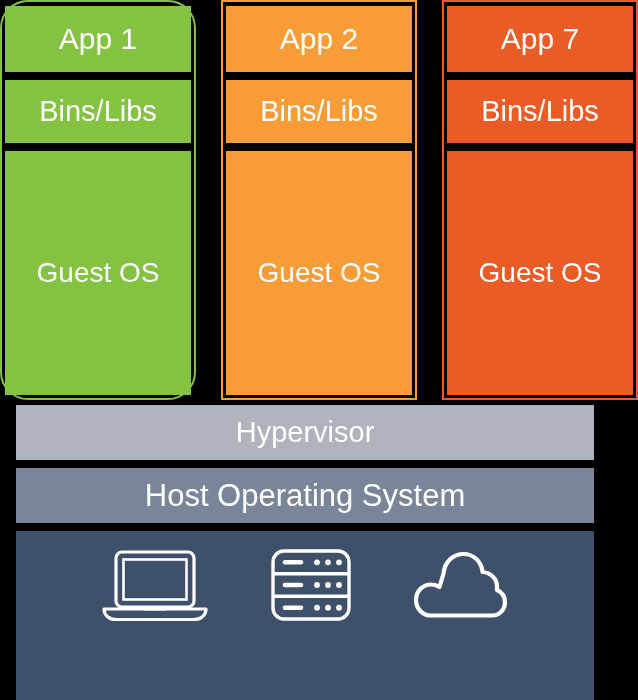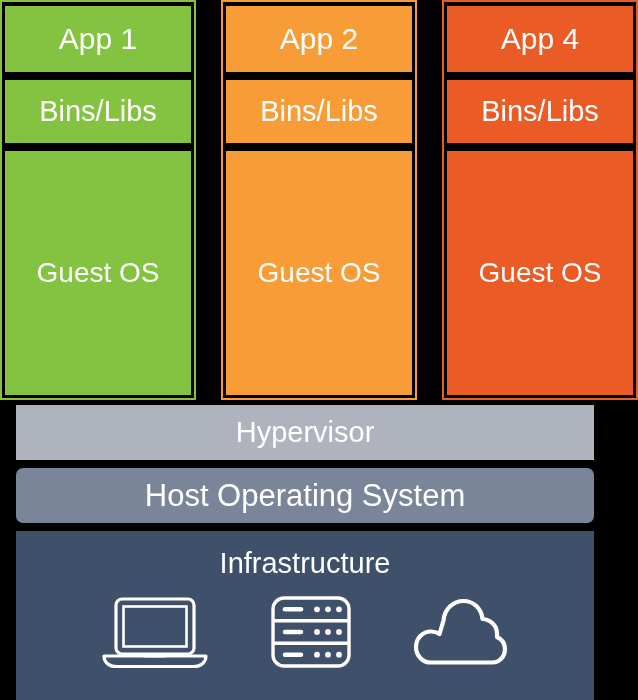--- a/index.html
+++ b/index.html
@@ -30,21 +30,21 @@
     width: 196px;
     height: 400px;
     box-sizing: border-box;
     border: 2px solid;
     background: #000000;
     padding: 4px 3px 3px 3px;
     display: flex;
     flex-direction: column;
     gap: 8px;
   }
-  .vm-col.col-green  { border-color: #84c341; }
+  .vm-col.col-green  { border-color: #84c341; border-radius: 28px; }
   .vm-col.col-orange { border-color: #f79c36; justify-content: space-between; }
   .vm-col.col-red    { border-color: #ea5b26; }
 
   .cell {
     display: flex;
     align-items: center;
     justify-content: center;
     color: #ffffff;
     text-align: center;
     line-height: 1;
@@ -71,21 +71,20 @@
     top: 405px;
     height: 55px;
     background: #aeb3bd;
     font-size: 29px;
   }
   #host-os-layer {
     top: 468px;
     height: 55px;
     background: #7b8599;
     font-size: 31px;
-    border-radius: 7px;
   }
   #infrastructure-layer {
     top: 531px;
     height: 169px;
     background: #3f506a;
     flex-direction: column;
     justify-content: flex-start;
   }
   #infrastructure-layer .infra-title {
     margin-top: 18px;
@@ -128,42 +127,41 @@
       <div class="cell cell-bins fill-orange">
         <span>Bins/Libs</span>
       </div>
       <div class="cell cell-guest fill-orange">
         <span>Guest OS</span>
       </div>
     </div>
 
     <div class="vm-col col-red">
       <div class="cell cell-app fill-red">
-        <span>App 4</span>
+        <span>App 7</span>
       </div>
       <div class="cell cell-bins fill-red">
         <span>Bins/Libs</span>
       </div>
       <div class="cell cell-guest fill-red">
         <span>Guest OS</span>
       </div>
     </div>
 
   </div>
 
   <div class="layer" id="hypervisor-layer">
     <span>Hypervisor</span>
   </div>
 
   <div class="layer" id="host-os-layer">
     <span>Host Operating System</span>
   </div>
 
   <div class="layer" id="infrastructure-layer">
-    <span class="infra-title">Infrastructure</span>
 
     <div class="infra-icons">
 
       <span>
         <svg width="108" height="76" viewBox="0 0 108 76" fill="none" xmlns="http://www.w3.org/2000/svg">
           <rect x="15" y="5" width="78" height="55" rx="6" ry="6" stroke="#ffffff" stroke-width="3.2" fill="none"></rect>
           <rect x="22.5" y="12.5" width="63" height="40" stroke="#ffffff" stroke-width="2.6" fill="none"></rect>
           <path d="M3 62 H105 C105 68.5 99.5 72.5 93 72.5 H15 C8.5 72.5 3 68.5 3 62 Z" stroke="#ffffff" stroke-width="3.2" fill="none" stroke-linejoin="round"></path>
           <path d="M44 62 H64" stroke="#ffffff" stroke-width="3.2" stroke-linecap="round"></path>
         </svg>

